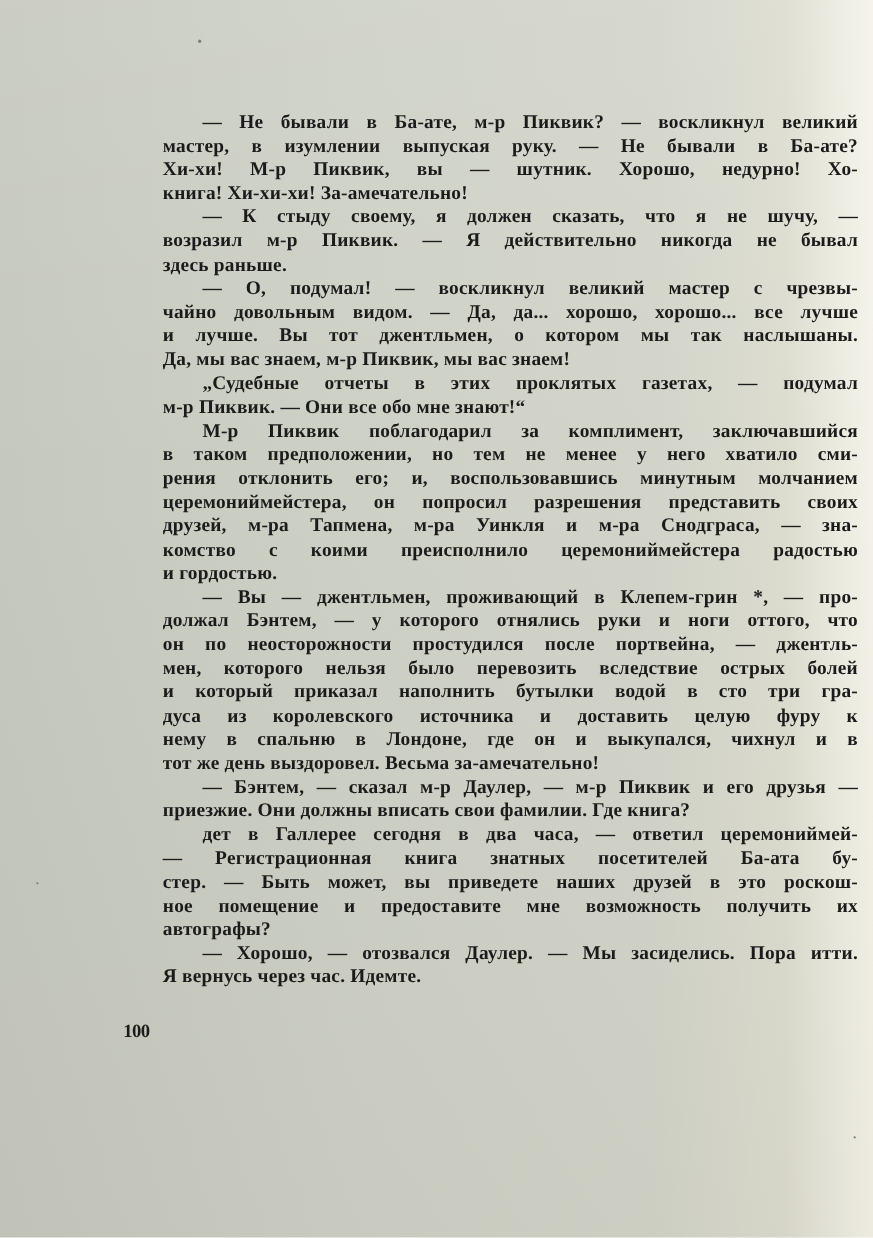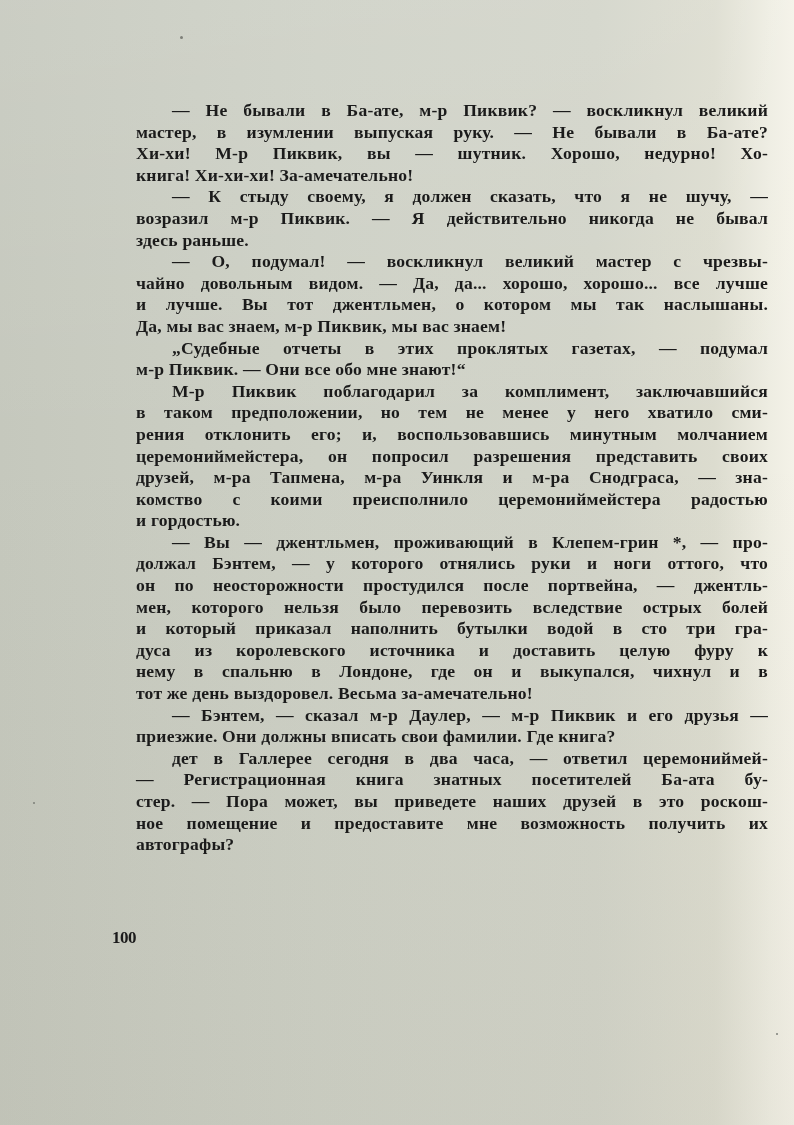--- a/index.html
+++ b/index.html
@@ -9,21 +9,21 @@
     font-family: "Liberation Serif", "DejaVu Serif", serif;
     color:#1b1b1b;
   }
   .shade {
     position:absolute; left:0; top:0; right:0; bottom:0;
     background: linear-gradient(180deg, rgba(255,255,255,0.10) 0%, rgba(0,0,0,0) 40%, rgba(120,110,90,0.06) 100%);
     pointer-events:none;
   }
   .speck { position:absolute; width:3px; height:3px; border-radius:50%; background:#7d7f78; }
   .text-block {
-    position:absolute; left:100px; top:100px; width:668px;
+    position:absolute; left:112px; top:100px; width:668px;
     font-size:17.6px; line-height:21.6px; font-weight:bold;
     letter-spacing:0.2px;
   }
   .para { margin:0; text-indent:36px; text-align:justify; text-align-last:left; }
   .line { display:block; text-align:justify; text-align-last:justify; white-space:nowrap; }
   .line.last { text-align-last:left; }
   .para .line:first-child { padding-left:36px; }
   .page-number {
     position:absolute; left:112px; top:928px;
     font-size:17px; font-weight:bold; letter-spacing:-0.5px;
@@ -78,19 +78,23 @@
       <span class="line">нему в спальню в Лондоне, где он и выкупался, чихнул и в</span>
       <span class="line last">тот же день выздоровел. Весьма за-амечательно!</span>
     </p>
     <p class="para">
       <span class="line">— Бэнтем, — сказал м-р Даулер, — м-р Пиквик и его друзья —</span>
       <span class="line last">приезжие. Они должны вписать свои фамилии. Где книга?</span>
     </p>
     <p class="para">
       <span class="line">дет в Галлерее сегодня в два часа, — ответил церемониймей-</span>
       <span class="line">— Регистрационная книга знатных посетителей Ба-ата бу-</span>
-      <span class="line">стер. — Пора может, вы приведете наших друзей в это роскош-</span>
+      <span class="line">стер. — Быть может, вы приведете наших друзей в это роскош-</span>
       <span class="line">ное помещение и предоставите мне возможность получить их</span>
       <span class="line last">автографы?</span>
+    </p>
+    <p class="para">
+      <span class="line">— Хорошо, — отозвался Даулер. — Мы засиделись. Пора итти.</span>
+      <span class="line last">Я вернусь через час. Идемте.</span>
     </p>
   </div>
 
 <div class="page-number">100</div>
 
 </body></html>

